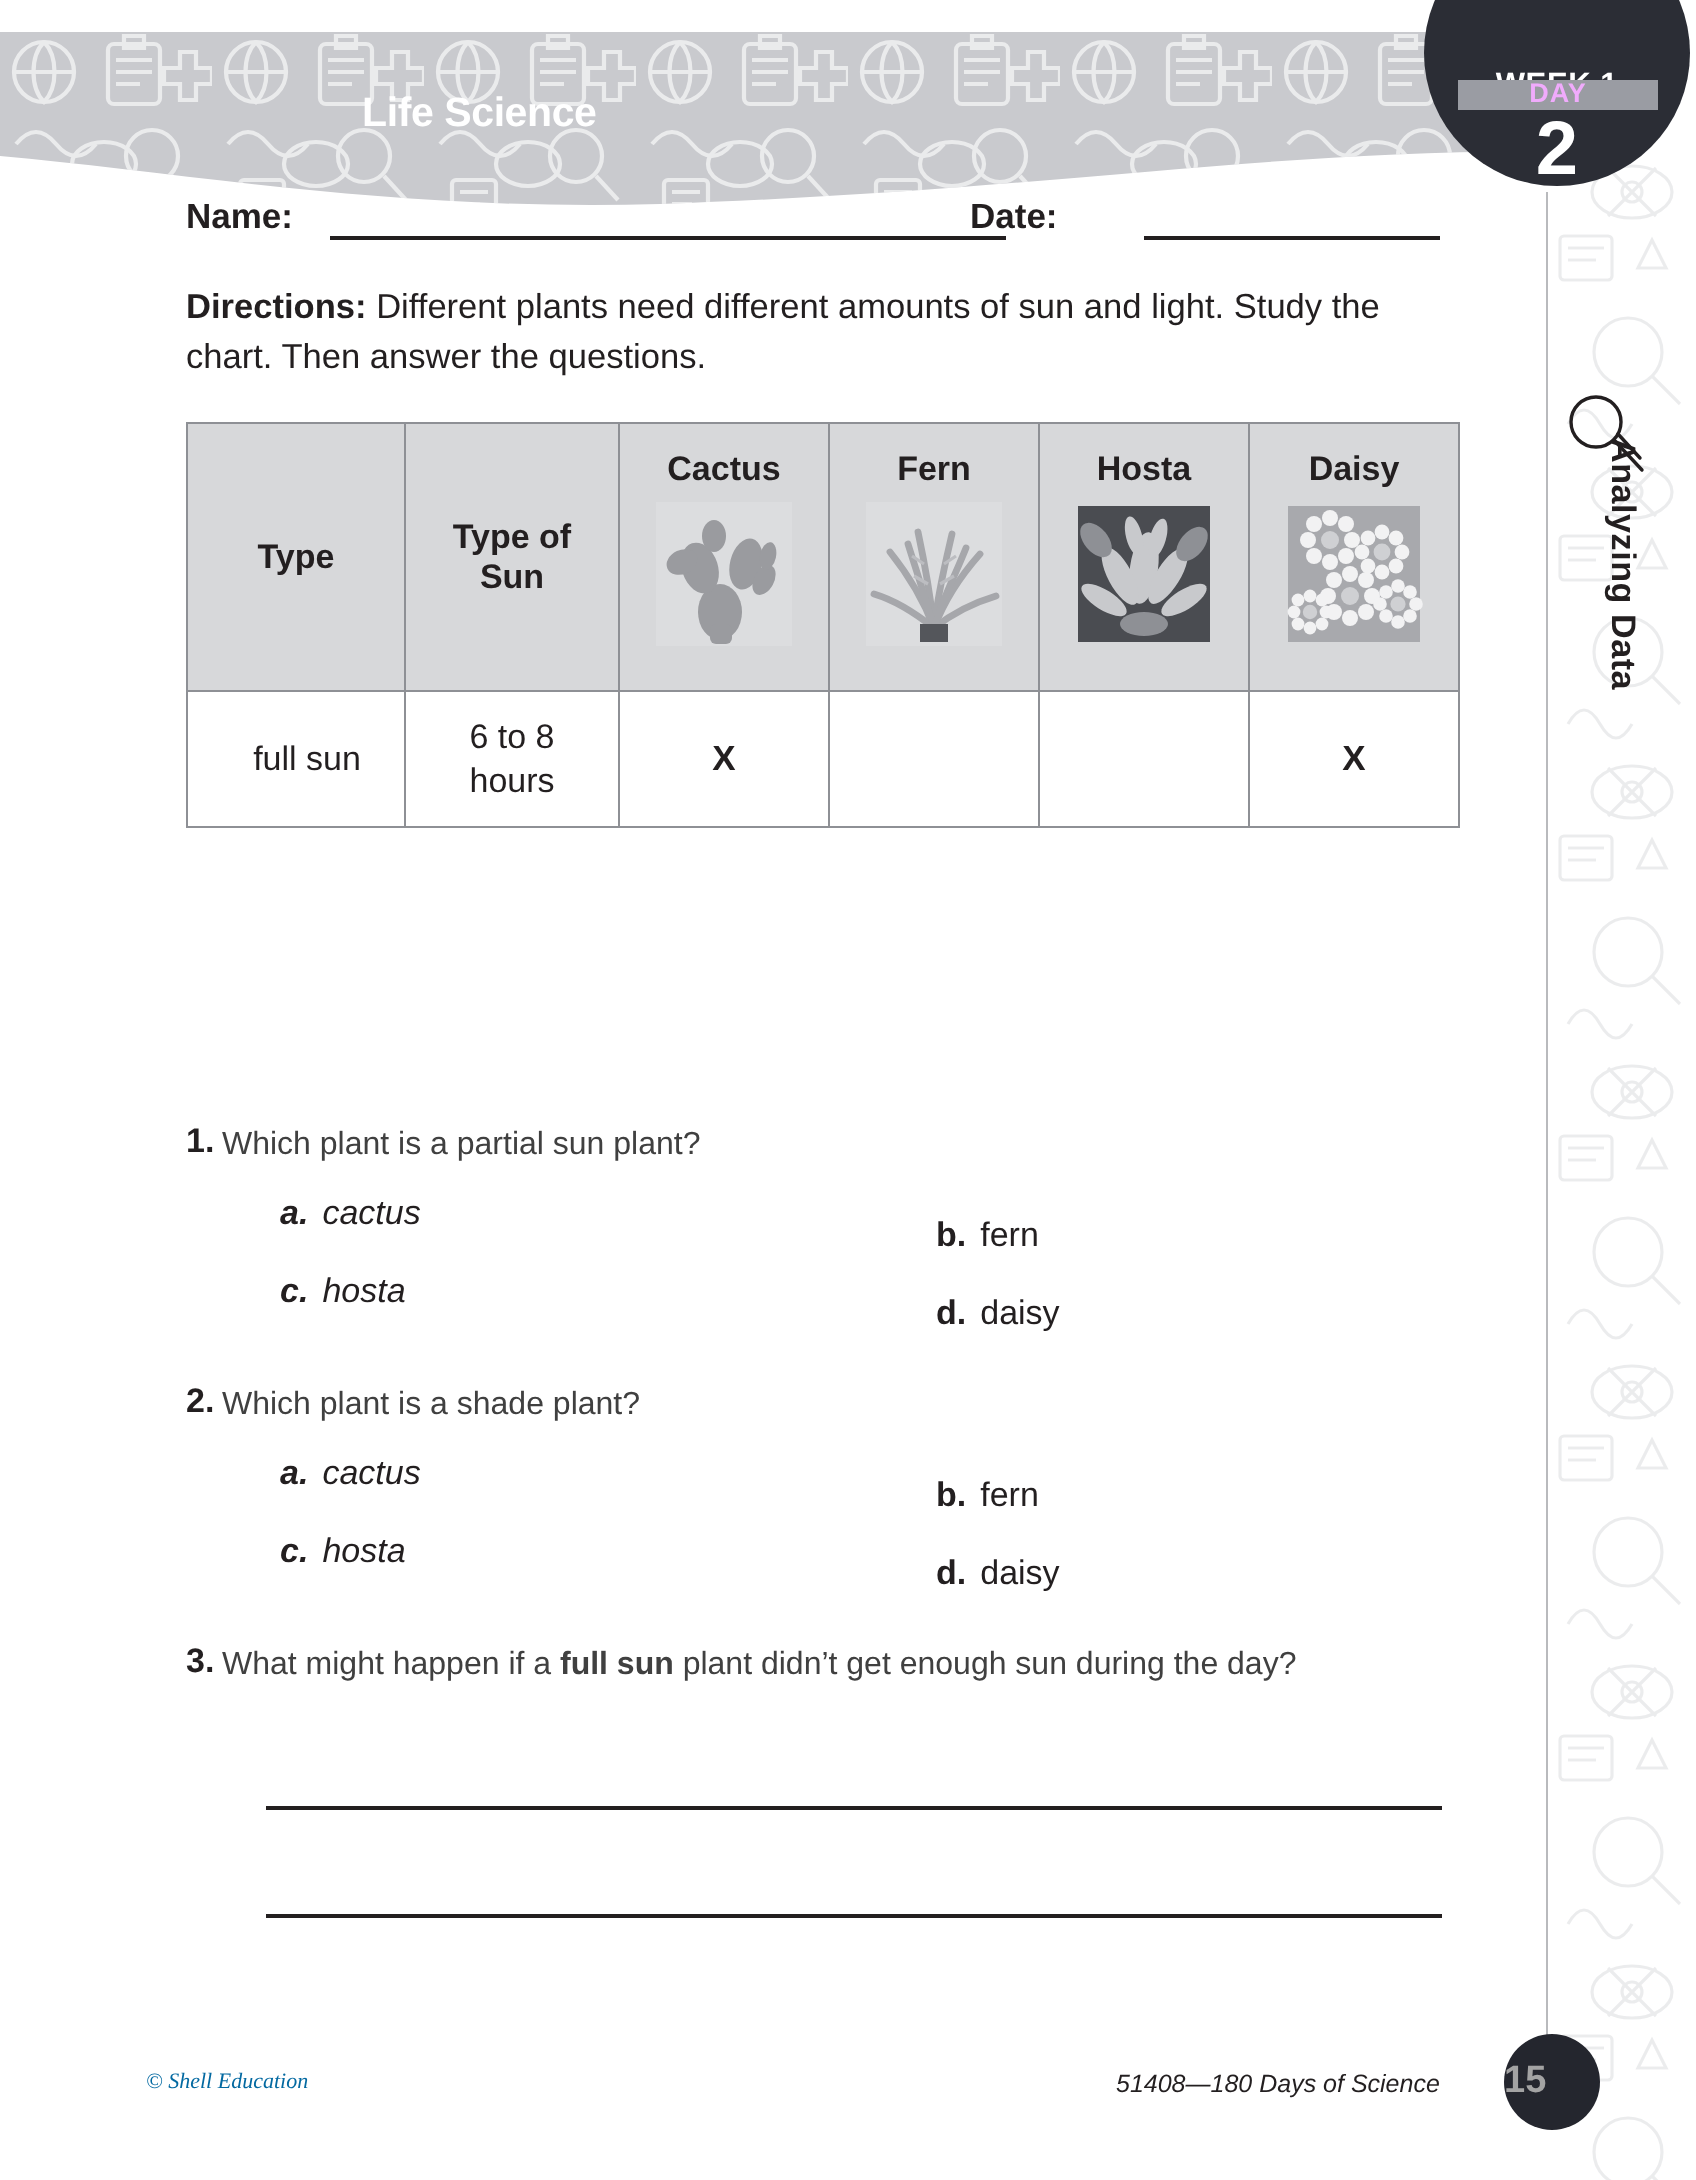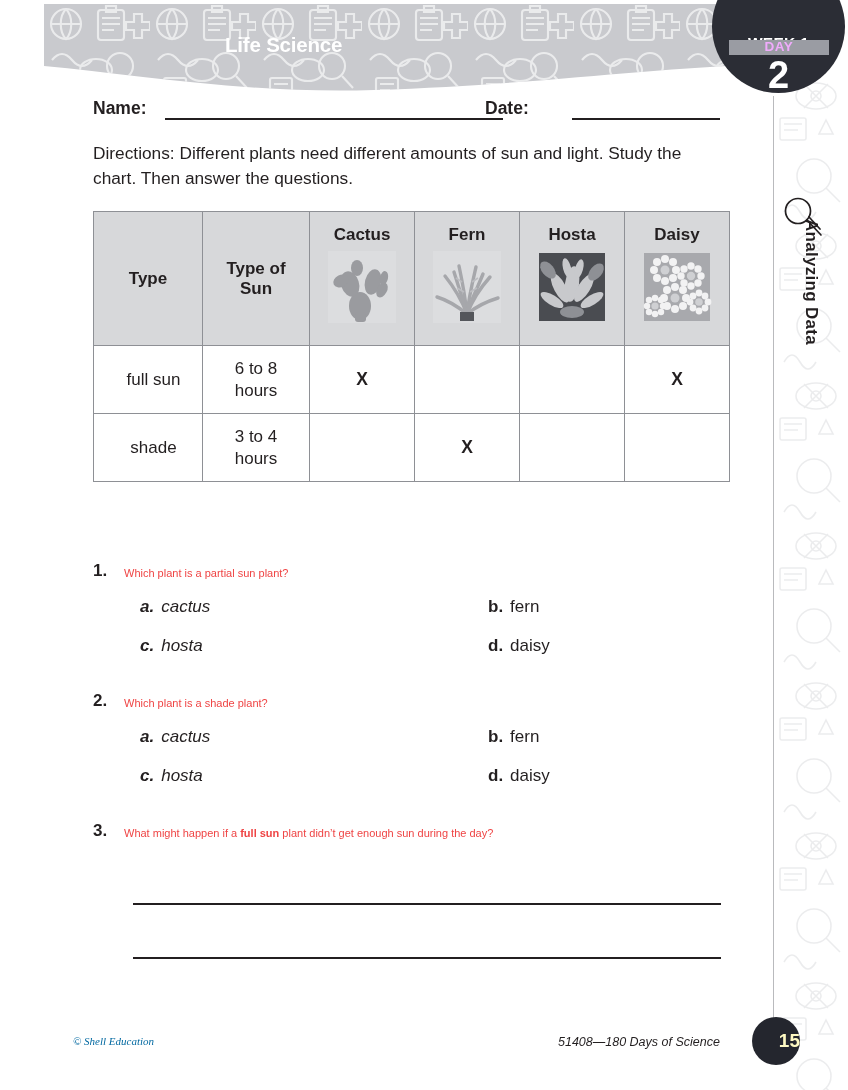--- a/index.html
+++ b/index.html
@@ -12,25 +12,24 @@
     height: 1090px;
     position: relative;
     overflow: hidden;
     font-family: "Liberation Sans", sans-serif;
     color: #231f20;
   }
 
   
   #header-band {
     position: absolute;
-    top: 4px; left: 0;
+    top: 16px; left: 0;
     width: 784px;
     height: 100px;
     overflow: hidden;
-    margin-left: 44px;
   }
   #header-svg { position: absolute; top:0; left:0; }
 
   #header-title {
     position: absolute;
     left: 181px;
     top: 29px;
     font-size: 20.5px;
     font-weight: bold;
     color: #ffffff;
@@ -167,21 +166,21 @@
   
   #directions {
     position: absolute;
     left: 93px;
     top: 141px;
     width: 625px;
     font-size: 17.3px;
     line-height: 25px;
     color: #231f20;
   }
-  #directions-label { font-weight: normal; }
+  #directions-label { font-weight: bold; }
 
   
   #chart-table {
     position: absolute;
     left: 93px;
     top: 211px;
     width: 630px;
     border-collapse: collapse;
     table-layout: fixed;
   }
@@ -246,38 +245,38 @@
   .q-row { position: relative; }
   .q-num {
     position: absolute;
     left: 0; top: 0;
     width: 20px;
     text-align: left;
     font-size: 17px;
     font-weight: bold;
   }
   .q-text {
-    margin-left: 31px;
-    font-size: 11px;
+    margin-left: 18px;
+    font-size: 16px;
     line-height: 24px;
-    color: #ef4444;
+    color: #404040;
   }
   .q-text b { font-weight: bold; }
   .choices { position: relative; margin-left: 31px; margin-top: 12px; }
   .choice-line { position: relative; height: 39px; }
   .choice {
     position: absolute;
     top: 0;
     font-size: 17px;
     color: #231f20;
     white-space: nowrap;
   }
   .choice .letter { font-weight: bold; margin-right: 7px; }
   .choice.col-a { left: 16px; font-style: italic; }
-  .choice.col-b { left: 364px; }
+  .choice.col-b { left: 344px; margin-top: 11px; }
 
   #q1 { top: 561px; }
   #q2 { top: 691px; }
   #q3 { top: 821px; }
 
   .answer-line {
     position: absolute;
     left: 133px;
     width: 588px;
     height: 1.5px;
@@ -310,22 +309,22 @@
     left: 752px;
     top: 1017px;
     width: 48px;
     height: 48px;
     border-radius: 50%;
     background: #24262e;
   }
   #page-number {
     position: absolute;
     left: 0; right: 0; top: 13px;
-    text-align: right;
-    color: #fef9c3;
+    text-align: left;
+    color: #a3a3a3;
     font-size: 19px;
     font-weight: bold;
   }
 </style>
 </head>
 <body>
 
 <div id="header-band">
   <svg id="header-svg" width="848" height="100" viewBox="0 0 848 100">
     <defs>
@@ -563,31 +562,20 @@
       <td class="cell-type">full sun</td>
       <td class="cell-hours">
         <span>6 to 8</span><br>
         <span>hours</span>
       </td>
       <td class="cell-mark">X</td>
       <td class="cell-mark"></td>
       <td class="cell-mark"></td>
       <td class="cell-mark">X</td>
     </tr>
-    <tr class="body-row">
-      <td class="cell-type">shade</td>
-      <td class="cell-hours">
-        <span>3 to 4</span><br>
-        <span>hours</span>
-      </td>
-      <td class="cell-mark"></td>
-      <td class="cell-mark">X</td>
-      <td class="cell-mark"></td>
-      <td class="cell-mark"></td>
-    </tr>
   </tbody>
 </table>
 
 <div class="question-block" id="q1">
   <div class="q-row">
     <span class="q-num">1.</span>
     <div class="q-text">Which plant is a partial sun plant?</div>
   </div>
   <div class="choices">
     <div class="choice-line">

